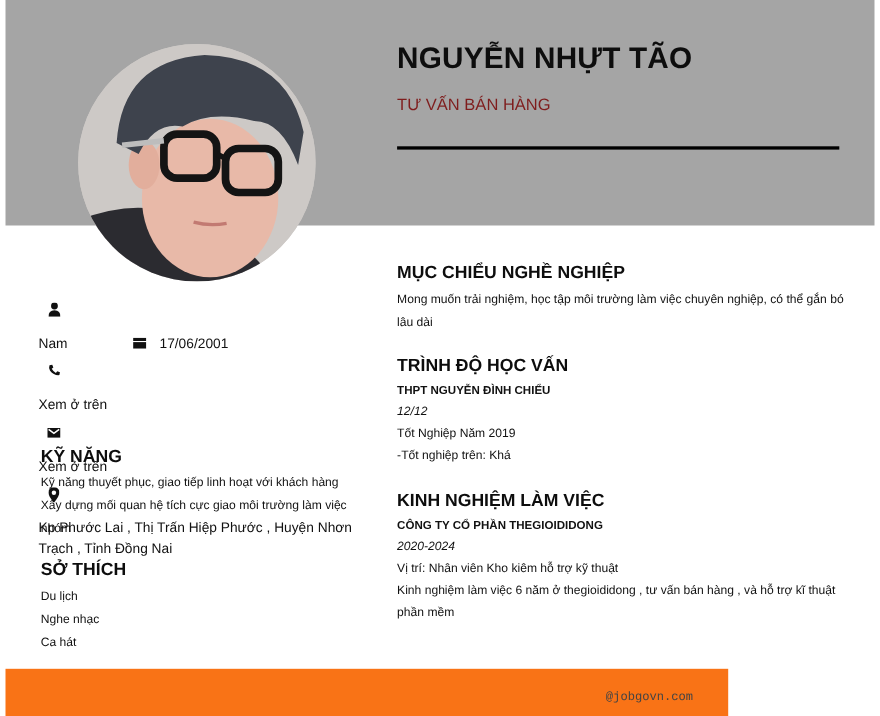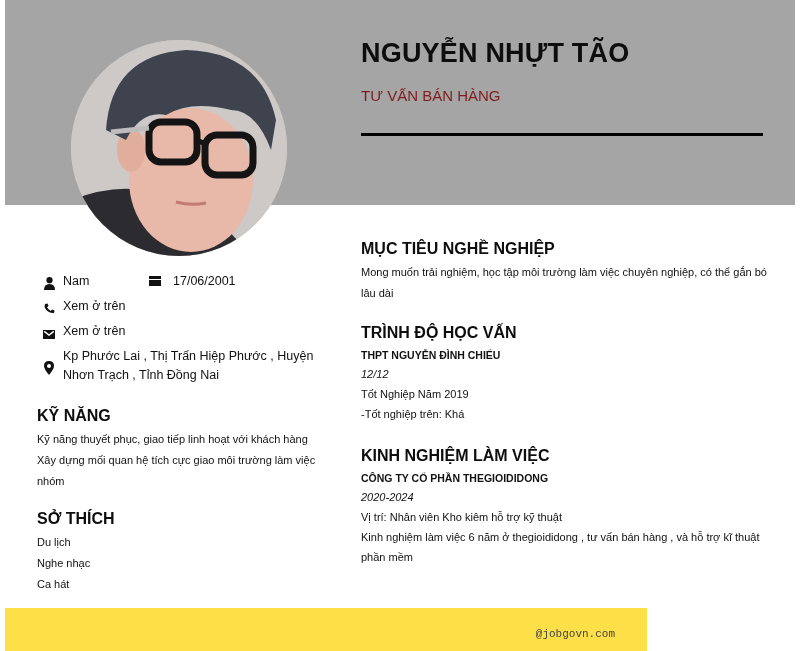--- a/index.html
+++ b/index.html
@@ -1,33 +1,33 @@
 <!DOCTYPE html>
 <html><head>
   <meta charset="utf-8">
   <style>
     html, body { margin: 0; padding: 0; background: #ffffff; }
     body { width: 800px; height: 651px; position: relative; overflow: hidden;
            font-family: "Liberation Sans", "DejaVu Sans", sans-serif; color: #111; }
     .page { position: absolute; left: 5px; top: 0; width: 790px; height: 651px; background: #fff; }
     .header-band { position: absolute; left: 0; top: 0; width: 790px; height: 205px; background: #a5a5a5; }
-    .footer-band { position: absolute; left: 0; top: 608px; width: 642px; height: 43px; background: #fde047; }
+    .footer-band { position: absolute; left: 0; top: 608px; width: 642px; height: 43px; background: #f97316; padding-left: 15px; }
     .footer-text { position: absolute; right: 32px; top: 20px; font-family: "Liberation Mono", "DejaVu Sans Mono", monospace;
                    font-size: 11px; color: #444; }
 
     .avatar { position: absolute; left: 66px; top: 40px; width: 216px; height: 216px; border-radius: 50%;
               overflow: hidden; background: #cfcbc8; }
     .avatar svg { display: block; }
 
     .name { position: absolute; left: 356px; top: 38px; font-size: 27px; font-weight: bold; letter-spacing: 0.2px; color: #0d0d0d; }
     .role { position: absolute; left: 356px; top: 87px; font-size: 15px; font-weight: normal; color: #7f1d1d; }
     .rule { position: absolute; left: 356px; top: 133px; width: 402px; height: 3px; background: #000; }
 
     .left-col { position: absolute; left: 30px; top: 272px; width: 290px; }
-    .info-row { display: flex; align-items: center; font-size: 12.5px; line-height: 19px; margin-bottom: 6px; }
+    .info-row { display: flex; align-items: flex-start; font-size: 12.5px; line-height: 19px; margin-bottom: 6px; flex-direction: column; }
     .info-row .ic { width: 28px; flex: 0 0 28px; display: flex; justify-content: center; padding-top: 3px; }
     .info-row .ic svg { display: block; }
     .info-row .txt { flex: 1; }
     .info-row .pair { display: flex; width: 100%; }
     .info-row .pair .a { width: 86px; }
     .info-row .pair .ic2 { width: 24px; display: flex; justify-content: flex-start; padding-top: 4px; }
 
     .sec-title { font-size: 16px; font-weight: bold; margin: 0; color: #0d0d0d; }
     .sec-text { font-size: 11px; line-height: 21px; margin: 0; color: #111; }
 
@@ -129,21 +129,21 @@
   </div>
 
   <div class="hobbies">
     <h3 class="sec-title">SỞ THÍCH</h3>
     <p class="sec-text">Du lịch</p>
     <p class="sec-text">Nghe nhạc</p>
     <p class="sec-text">Ca hát</p>
   </div>
 
   <div class="right-col goal">
-    <h3 class="sec-title">MỤC TIÊU NGHỀ NGHIỆP</h3>
+    <h3 class="sec-title">MỤC CHIỂU NGHỀ NGHIỆP</h3>
     <p class="sec-text">Mong muốn trải nghiệm, học tập môi trường làm việc chuyên nghiệp, có thể gắn bó lâu dài</p>
   </div>
 
   <div class="right-col edu">
     <h3 class="sec-title">TRÌNH ĐỘ HỌC VẤN</h3>
     <p class="sub-title">THPT NGUYỄN ĐÌNH CHIỂU</p>
     <p class="italic">12/12</p>
     <p class="sec-text">Tốt Nghiệp Năm 2019</p>
     <p class="sec-text">-Tốt nghiệp trên: Khá</p>
   </div>

